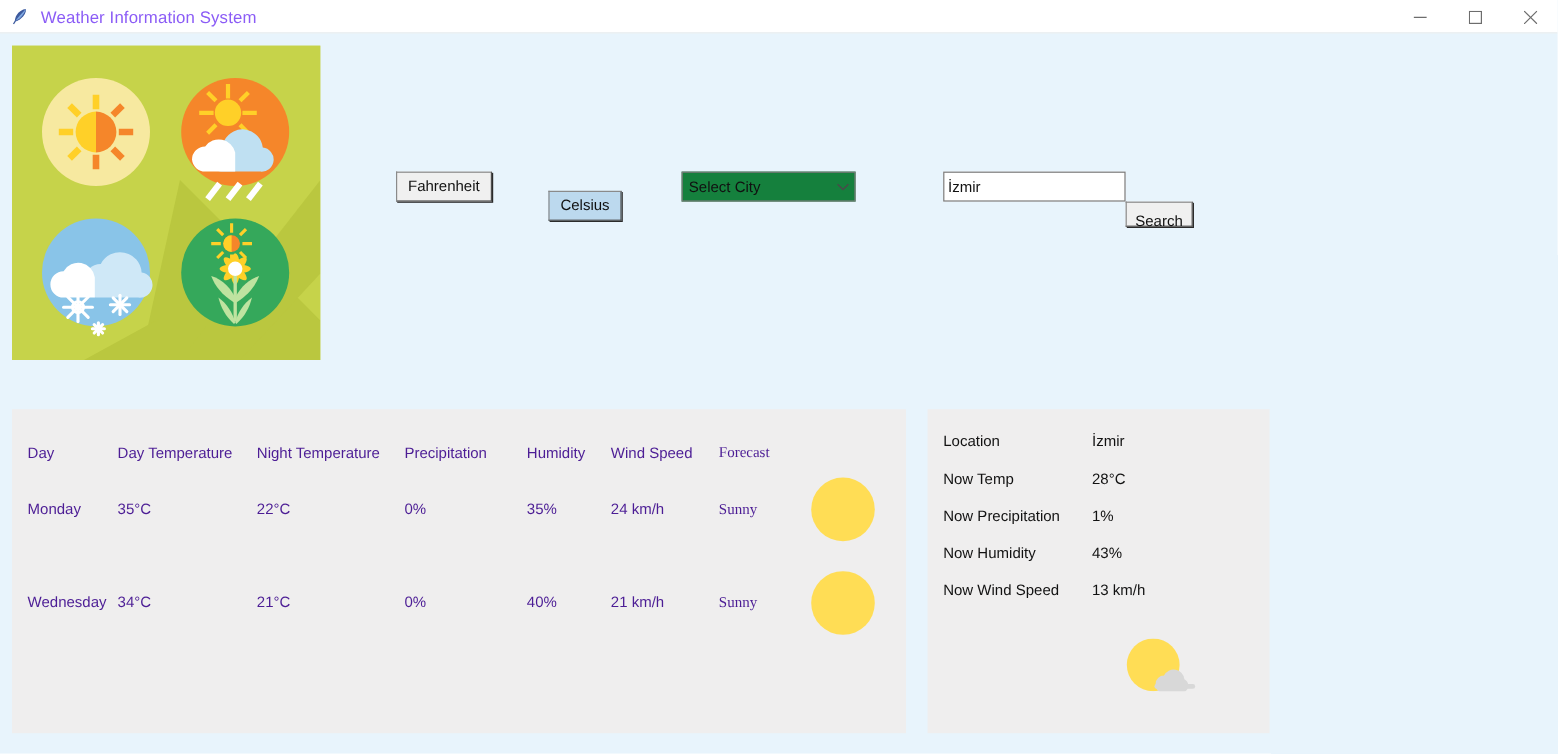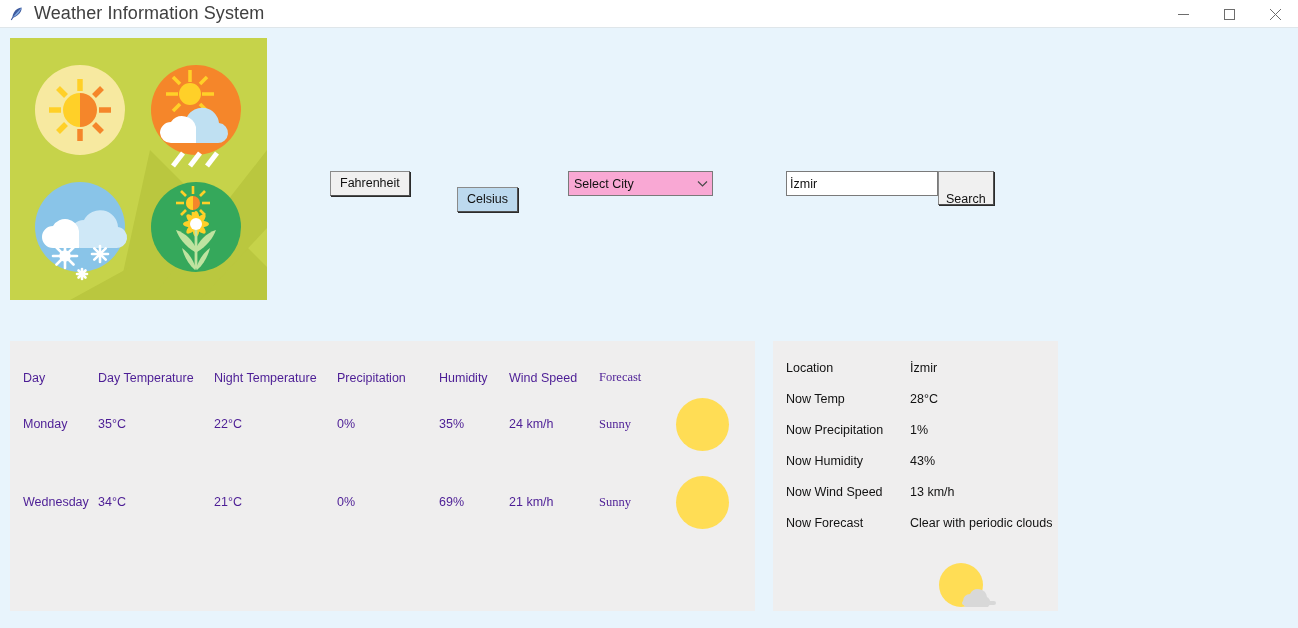--- a/index.html
+++ b/index.html
@@ -20,22 +20,22 @@
     align-items: center;
     position: relative;
   }
   .tb-icon {
     width: 16px; height: 16px;
     margin-left: 9px; margin-right: 9px;
     flex: 0 0 auto;
     display: block;
   }
   .tb-title {
-    font-size: 18px;
-    color: #404040;
+    font-size: 14px;
+    color: #8b5cf6;
     letter-spacing: .1px;
   }
   .win-controls {
     position: absolute;
     right: 0; top: 0;
     height: 28px;
     display: flex;
   }
   .win-btn {
     width: 46px; height: 28px;
@@ -58,21 +58,21 @@
     left: 10px; top: 10px;
     width: 257px; height: 262px;
     background: #c6d34a;
     overflow: hidden;
   }
   .banner svg { display: block; }
 
   
   .controls {
     position: absolute;
-    left: 0; top: 141px;
+    left: 0; top: 113px;
     width: 1298px; height: 30px;
   }
   .btn3d {
     position: absolute;
     height: 25px;
     background: #f0f0f0;
     border: 1px solid #8a8a8a;
     border-right-color: #4f4f4f;
     border-bottom-color: #4f4f4f;
     box-shadow: 1px 1px 0 0 #2b2b2b;
@@ -87,21 +87,21 @@
   .btn-fahrenheit { left: 330px; top: 2px; }
   .btn-celsius {
     left: 457px; top: 2px;
     background: #bcd9ee;
     margin-top: 16px;
   }
   .combo {
     position: absolute;
     left: 568px; top: 2px;
     width: 145px; height: 25px;
-    background: #f9a8d4;
+    background: #15803d;
     border: 1px solid #7a7a7a;
     display: flex;
     align-items: center;
     cursor: default;
   }
   .combo-text {
     font-size: 12.5px;
     color: #111;
     padding-left: 5px;
     flex: 1 1 auto;
@@ -125,22 +125,23 @@
     font-family: "Liberation Sans", sans-serif;
     font-size: 12.5px;
     color: #111;
     padding: 0 3px;
     outline: none;
   }
   .btn-search {
     position: static;
     margin-left: 0;
     height: 21px;
-    padding: 16px 7px;
+    padding: 4px 7px;
     line-height: 23px;
+    margin-top: 25px;
   }
 
   
   .panel {
     position: absolute;
     background: #efeeee;
   }
   .table-panel {
     left: 10px; top: 313px;
     width: 745px; height: 270px;
@@ -380,21 +381,21 @@
           <td class="col-forecast">Sunny</td>
           <td class="col-icon">
             <span class="sun-dot"></span>
           </td>
         </tr>
         <tr>
           <td class="col-day">Wednesday</td>
           <td class="col-daytemp">34°C</td>
           <td class="col-nighttemp">21°C</td>
           <td class="col-precip">0%</td>
-          <td class="col-humid">69%</td>
+          <td class="col-humid">40%</td>
           <td class="col-wind">21 km/h</td>
           <td class="col-forecast">Sunny</td>
           <td class="col-icon">
             <span class="sun-dot"></span>
           </td>
         </tr>
       </tbody>
     </table>
   </div>
 
@@ -413,24 +414,20 @@
         <div class="now-value">1%</div>
       </div>
       <div class="now-row">
         <div class="now-label">Now Humidity</div>
         <div class="now-value">43%</div>
       </div>
       <div class="now-row">
         <div class="now-label">Now Wind Speed</div>
         <div class="now-value">13 km/h</div>
       </div>
-      <div class="now-row">
-        <div class="now-label">Now Forecast</div>
-        <div class="now-value">Clear with periodic clouds</div>
-      </div>
     </div>
     <div class="now-icon-wrap">
       <svg class="now-icon" width="62" height="44" viewBox="0 0 62 44">
         <circle cx="24" cy="22" r="22" fill="#ffdd55"></circle>
         <path d="M26 38 a7 7 0 0 1 7 -7 a9 9 0 0 1 17 3 a6 6 0 0 1 -1 11 l-19 0 a7 7 0 0 1 -4 -7 z" fill="#d8d8d8"></path>
         <rect x="25" y="38" width="34" height="4" rx="2" fill="#d8d8d8"></rect>
       </svg>
     </div>
   </div>
 

